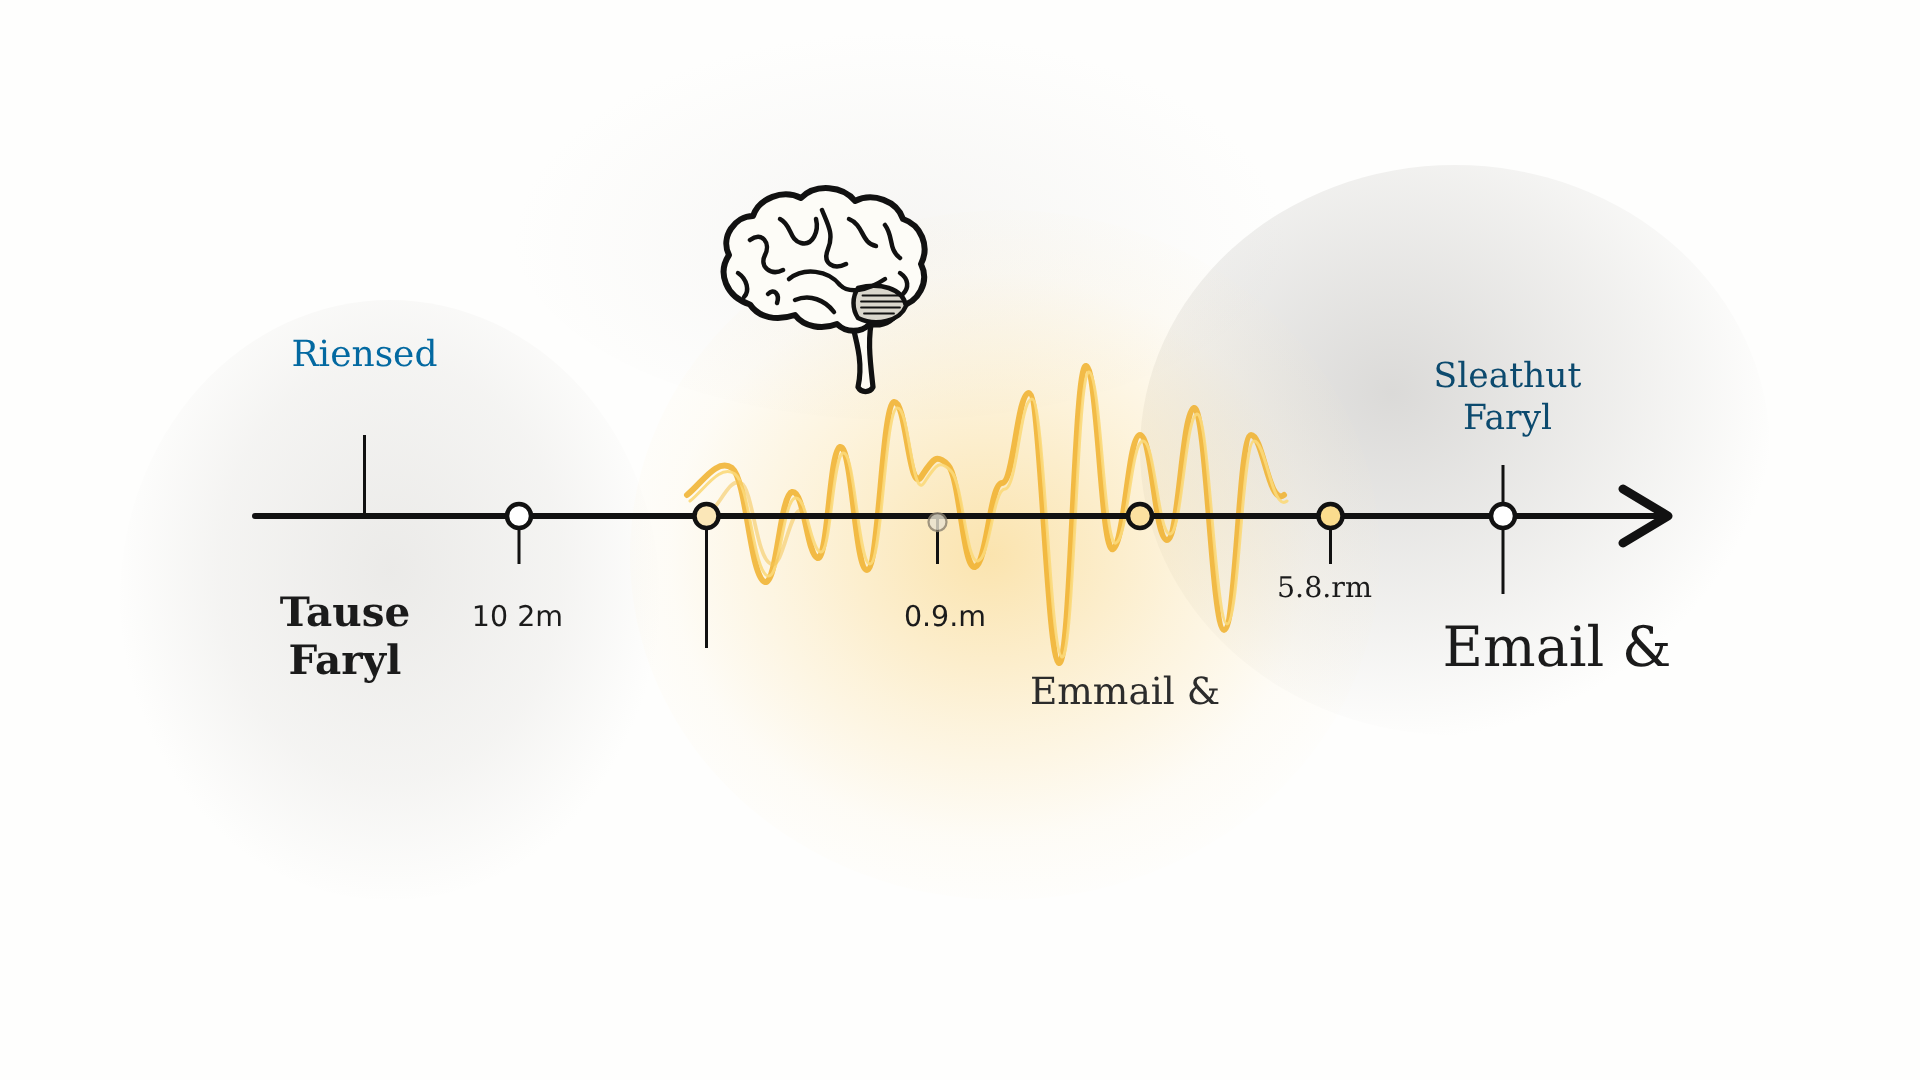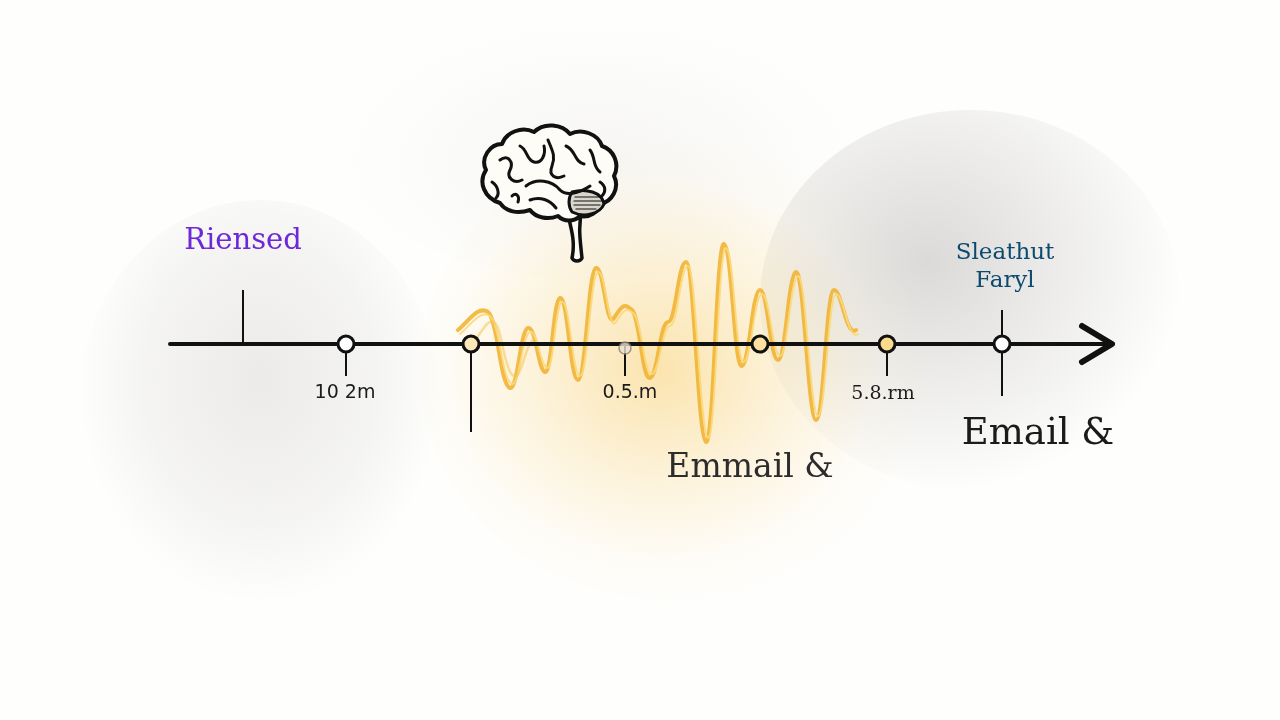--- a/index.html
+++ b/index.html
@@ -44,31 +44,31 @@
     }
     .lbl {
       position: absolute;
       color: #1b1b1b;
       text-align: center;
       white-space: nowrap;
       line-height: 1.2;
     }
     .lbl .line { display: block; }
     .serif { font-family: "DejaVu Serif", serif; }
-    .sans { font-family: "DejaVu Sans", sans-serif; }
+    .sans { font-family: "DejaVu Sans", sans-serif; margin-top: 20px; }
     .bold { font-weight: bold; }
 
-    .upper-left { left: 168px; top: 222px; width: 150px; font-size: 29px; color: #6d28d9; }
+    .upper-left { left: 168px; top: 222px; width: 150px; font-size: 24px; color: #0369a1; }
     .upper-right { left: 940px; top: 238px; width: 130px; font-size: 23px; color: #0c4a6e; }
     .mark-1 { left: 300px; top: 380px; width: 90px; font-size: 19px; }
     .mark-2 { left: 580px; top: 380px; width: 100px; font-size: 19px; }
     .mark-3 { left: 838px; top: 381px; width: 90px; font-size: 19px; font-family: "DejaVu Serif", serif; }
     .lower-1 { left: 160px; top: 393px; width: 140px; font-size: 27px; }
     .lower-2 { left: 382px; top: 440px; width: 180px; font-size: 27px; }
-    .lower-3 { left: 600px; top: 446px; width: 300px; font-size: 33px; color: #2c2c2c; }
+    .lower-3 { left: 600px; top: 446px; width: 300px; font-size: 25px; color: #2c2c2c; }
     .lower-4 { left: 908px; top: 410px; width: 260px; font-size: 37px; }
   </style>
 </head>
 <body>
 
 <div class="stage">
 
   <div class="wash wash-top"></div>
   <div class="wash wash-left"></div>
   <div class="wash wash-right"></div>
@@ -126,23 +126,27 @@
 
   <div class="lbl serif upper-left">
     <span class="line">Riensed</span>
   </div>
   <div class="lbl serif upper-right">
     <span class="line">Sleathut</span>
     <span class="line">Faryl</span>
   </div>
 
   <div class="lbl sans mark-1">10 2m</div>
-  <div class="lbl sans mark-2">0.5.m</div>
+  <div class="lbl sans mark-2">0.9.m</div>
   <div class="lbl mark-3">5.8.rm</div>
 
+  <div class="lbl serif bold lower-1">
+    <span class="line">Tause</span>
+    <span class="line">Faryl</span>
+  </div>
   <div class="lbl serif lower-3">
     <span class="line">Emmail &amp;</span>
   </div>
   <div class="lbl serif lower-4">
     <span class="line">Email &amp;</span>
   </div>
 
 </div>
 
 </body></html>

